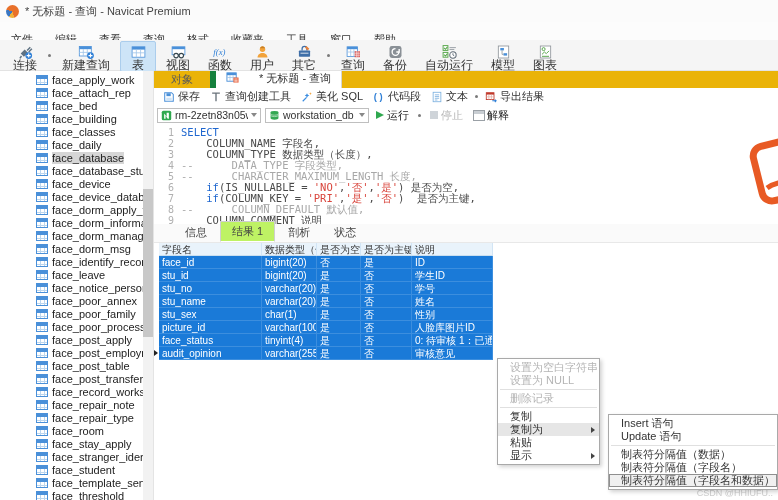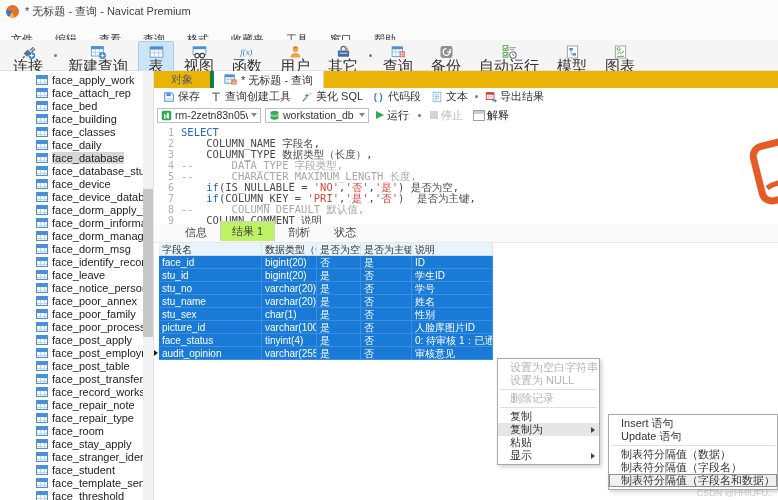--- a/index.html
+++ b/index.html
@@ -19,42 +19,42 @@
   .menu-item{padding:0 11px;height:100%;display:flex;align-items:center;color:#333;margin-top:16px;}
 
   
   .toolbar{position:absolute;left:0;top:40px;width:778px;height:31px;background:#f5f5f5;
     border-bottom:1px solid #e3e3e3;display:flex;align-items:flex-start;padding:1px 0 0 4px;box-sizing:border-box;}
   .tb-btn{display:flex;flex-direction:column;align-items:center;justify-content:flex-start;
     padding:1px 7px 0 7px;margin:0 1px;border:1px solid transparent;border-radius:2px;}
   .tb-btn.active{background:#cde4f7;border-color:#abcdec;}
   .tb-ic{width:20px;height:17px;display:flex;align-items:center;justify-content:center;}
   .tb-ic svg{width:17px;height:16px;}
-  .tb-lb{font-size:15px;color:#333;white-space:nowrap;line-height:11px;}
+  .tb-lb{font-size:12px;color:#333;white-space:nowrap;line-height:11px;}
   .dot{width:3px;height:3px;border-radius:50%;background:#7a7a7a;align-self:center;margin:0 2px;}
 
   
   .sidebar{position:absolute;left:0;top:71px;width:153px;bottom:0;background:#fff;overflow:hidden;}
   .side-list{position:absolute;left:0;top:2px;right:10px;}
   .side-item{height:13px;display:flex;align-items:center;gap:4px;padding-left:36px;white-space:nowrap;overflow:hidden;}
   .tbl-ic{flex:0 0 12px;width:12px;height:10px;border:1px solid #4a90d9;box-sizing:border-box;background:
     linear-gradient(#4a90d9 0 3px,rgba(0,0,0,0) 3px),
     linear-gradient(90deg,rgba(0,0,0,0) 0 3px,#bcd6ee 3px 4px,rgba(0,0,0,0) 4px 7px,#bcd6ee 7px 8px,rgba(0,0,0,0) 8px),
     linear-gradient(rgba(0,0,0,0) 0 6px,#bcd6ee 6px 7px,rgba(0,0,0,0) 7px);background-color:#fff;}
   .side-label{font-size:11px;color:#222;}
   .side-label.sel{background:#d6d6d6;}
   .sb-track{position:absolute;right:0;top:0;bottom:0;width:10px;background:#f2f2f2;}
   .sb-thumb{position:absolute;right:0;width:10px;top:118px;height:148px;background:#c8c8c8;}
 
   
   .panel{position:absolute;left:153px;top:71px;right:0;bottom:0;background:#fff;border-left:1px solid #e4e4e4;}
   .tabstrip{position:absolute;left:0;top:0;right:0;height:17px;background:#eab308;border-bottom:1px solid #dcdcdc;
     display:flex;align-items:stretch;}
   .otab{width:56px;display:flex;align-items:center;justify-content:center;color:#5a5a5a;}
-  .atab{display:flex;align-items:flex-end;gap:4px;padding:0 10px;background:#fff;border-left:4px solid #15803d;
+  .atab{display:flex;align-items:flex-start;gap:20px;padding:0 10px;background:#fff;border-left:6px solid #15803d;
     border-right:1px solid #d5d5d5;color:#333;}
   .atab svg{width:13px;height:13px;}
 
   .qtoolbar{position:absolute;left:0;top:17px;right:0;height:17px;background:#fff;display:flex;align-items:center;
     padding-left:4px;}
   .qt-btn{display:flex;align-items:center;gap:3px;padding:0 5px;height:15px;color:#333;white-space:nowrap;}
   .qt-btn svg{width:12px;height:12px;}
 
   .connrow{position:absolute;left:0;top:34px;right:0;height:20px;background:#fff;display:flex;align-items:center;
     gap:4px;padding-left:3px;}

